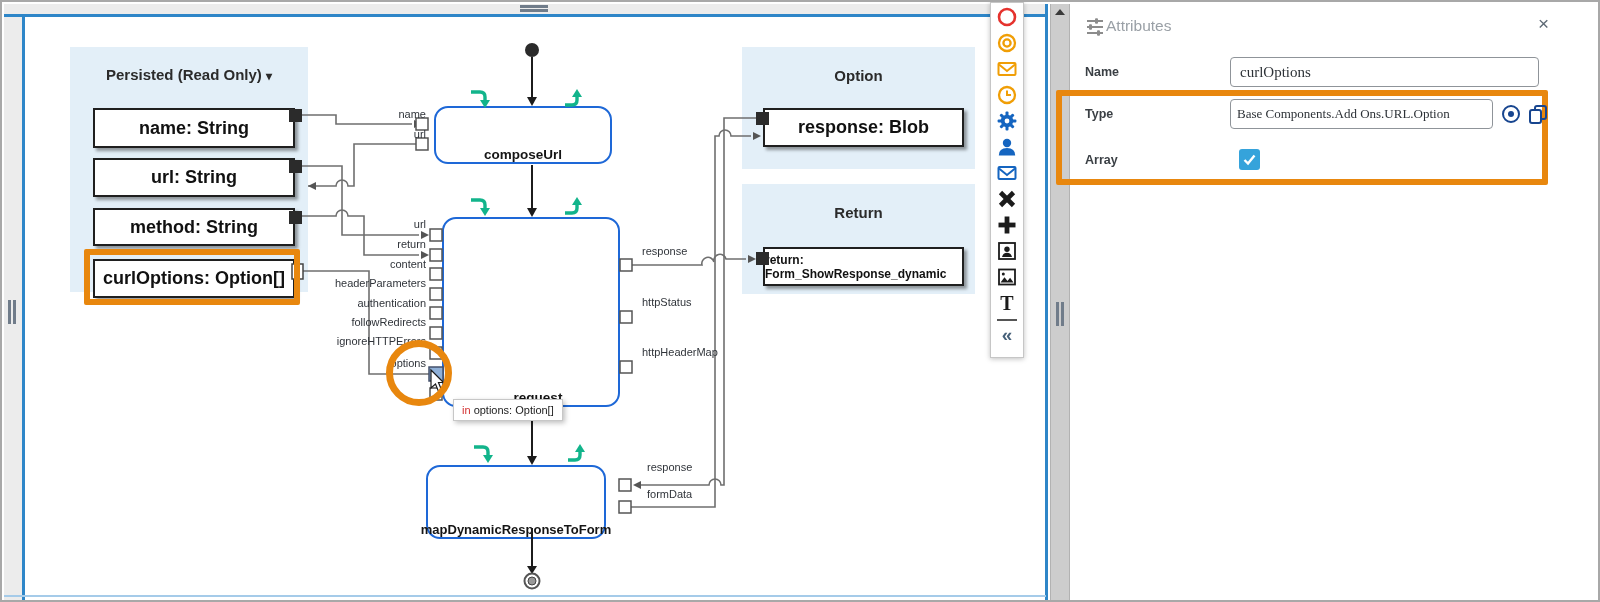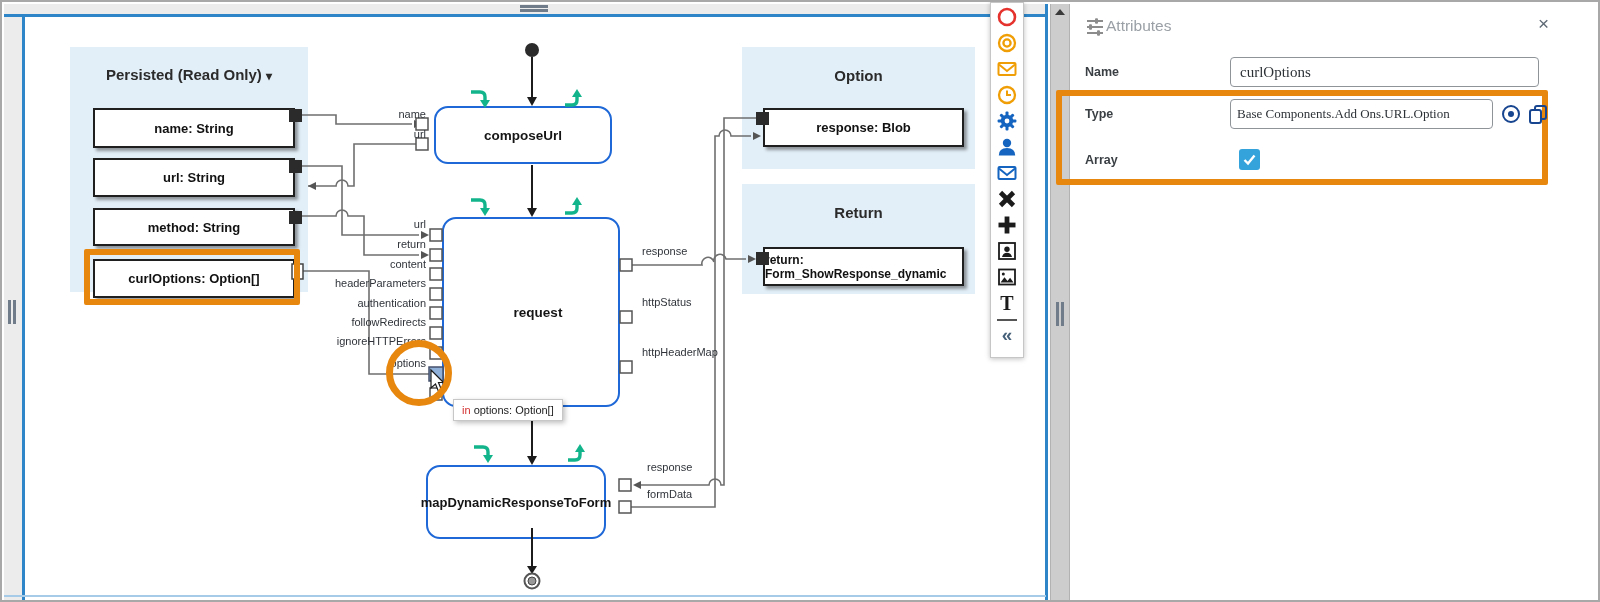--- a/index.html
+++ b/index.html
@@ -17,24 +17,24 @@
   .blue-v-l   { left:20px; top:12px; width:3px; height:588px; background:#2e86c8; z-index:2; }
   .blue-v-r   { left:1043px; top:2px; width:3px; height:598px; background:#2e86c8; z-index:2; }
   .blue-b     { left:2px; top:593px; width:1042px; height:2px; background:#a5cbe9; z-index:2; }
   .splitter   { left:1048px; top:2px; width:20px; height:598px; background:#cdcdcd; border-left:1px solid #b2b2b2; border-right:1px solid #b2b2b2; z-index:3; }
   .splitter .up-arrow { position:absolute; left:4px; top:5px; width:0; height:0; border-left:5px solid transparent; border-right:5px solid transparent; border-bottom:6px solid #3a3a3a; }
 
   
   .blue-panel { background:#e3eff8; z-index:3; }
   .panel-title { font-weight:bold; font-size:15px; color:#2b2b2b; text-align:center; }
   .var-box { position:absolute; background:#fff; border:2px solid #1f1f1f; box-shadow:3px 3px 3px rgba(0,0,0,0.38);
-             display:flex; align-items:center; justify-content:center; font-weight:bold; font-size:13px; color:#111; z-index:4; }
+             display:flex; align-items:center; justify-content:center; font-weight:bold; font-size:18px; color:#111; z-index:4; }
 
   .flow-node { position:absolute; background:#fff; border:2.5px solid #1E68D7; border-radius:14px;
-               display:flex; align-items:center; justify-content:center; font-weight:bold; font-size:13.5px; color:#151515; z-index:4; }
+               display:flex; align-items:flex-end; justify-content:center; font-weight:bold; font-size:13.5px; color:#151515; z-index:4; }
 
   .port-label { position:absolute; font-size:11px; color:#30343a; z-index:6; pointer-events:none; white-space:nowrap; }
   .pl-left { width:120px; text-align:right; }
   .pl-right { width:130px; text-align:left; }
 
   #wires { position:absolute; left:0; top:0; width:1600px; height:602px; z-index:5; pointer-events:none; }
 
   
   .annot-rect { position:absolute; border:6px solid #E8870E; z-index:8; border-radius:2px; }
   .annot-circle { position:absolute; border:7px solid #E8870E; border-radius:50%; z-index:8; }

